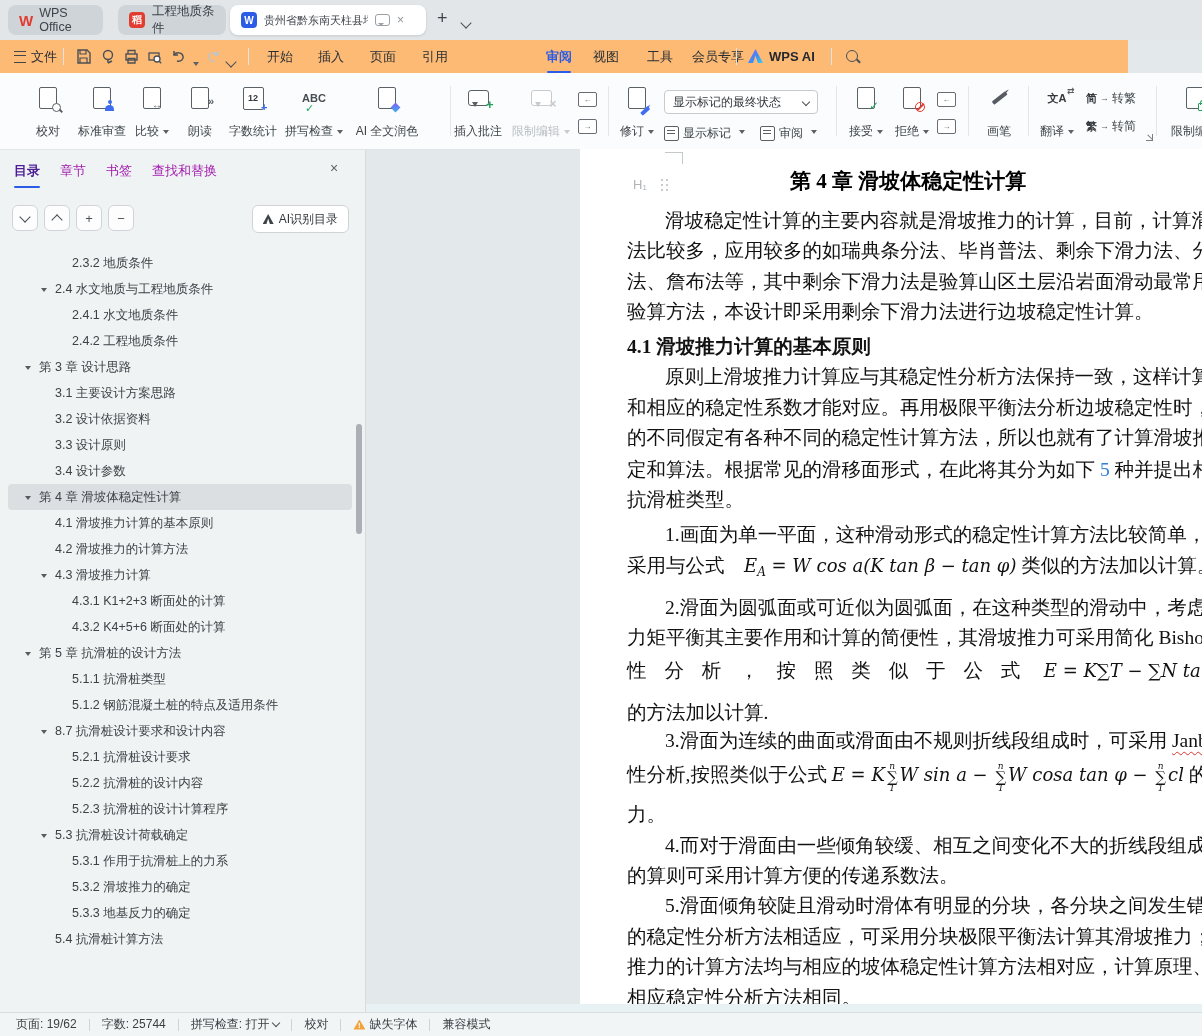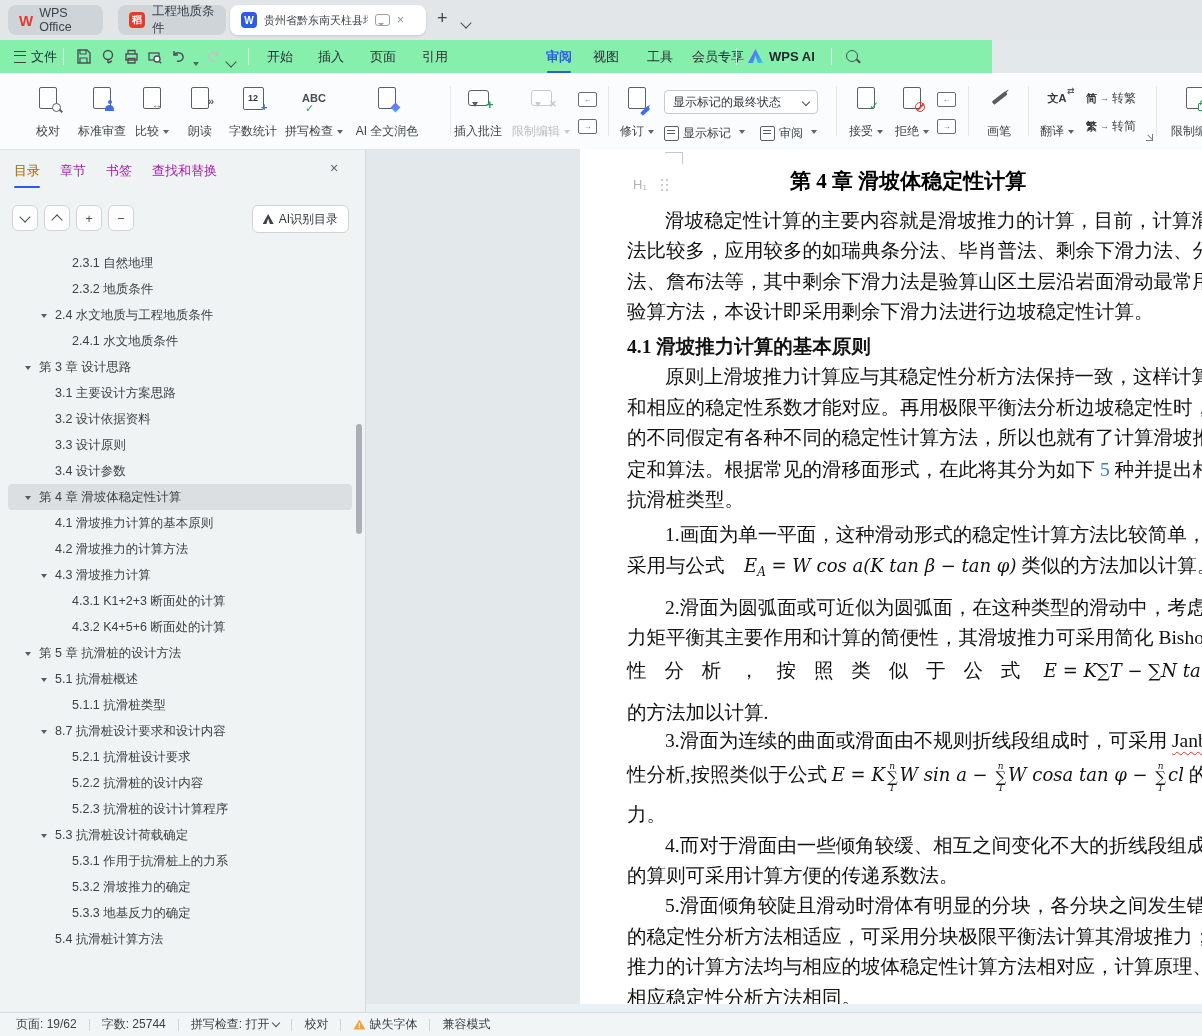--- a/index.html
+++ b/index.html
@@ -17,21 +17,21 @@
   .red{background:#e23b30}.blue{background:#2c5ce6}
   .tab3lbl{width:104px;overflow:hidden;white-space:nowrap;font-size:11px}
   .bubble{width:13px;height:10px;border:1.3px solid #9aa0a6;border-radius:3px;position:relative;flex:0 0 auto}
   .bubble::after{content:"";position:absolute;left:2px;bottom:-4px;border:3px solid transparent;border-top-color:#9aa0a6}
   .xmark{color:#8d939a;font-size:12px;line-height:1}
   .tb-plus{position:absolute;left:437px;top:8px;font-size:18px;color:#3f454b}
   .tb-chev{position:absolute;left:462px;top:13px}
   .chv{display:inline-block;width:7px;height:7px;border-right:1.6px solid #4a5056;border-bottom:1.6px solid #4a5056;transform:rotate(45deg)}
   .chv.up{transform:rotate(-135deg)}
   
-  #menubar{position:absolute;left:0;top:40px;width:992px;height:33px;background:#86efac}
+  #menubar{position:absolute;left:0;top:40px;width:1128px;height:33px;background:#fdba74}
   .mi{position:absolute;top:8px;font-size:13px;color:#2a2f35;cursor:default}
   .mi.active{color:#2c5ce6;font-weight:bold}
   .mi.active::after{content:"";position:absolute;left:1px;right:1px;bottom:-7px;height:2.5px;background:#2c5ce6;border-radius:2px}
   .mi.file{display:flex;gap:5px;align-items:center}
   .hamb{display:inline-block;width:12px;height:10px;border-top:1.6px solid #41464b;border-bottom:1.6px solid #41464b;position:relative}
   .hamb::after{content:"";position:absolute;left:0;top:2.6px;width:12px;height:1.6px;background:#41464b}
   .vsep{position:absolute;top:8px;width:1px;height:17px;background:#dfe3e6}
   .qk{position:absolute;top:8px;width:17px;height:17px}
   .qk svg{display:block}
   .mb-caret{position:absolute;top:14px}
@@ -79,21 +79,21 @@
   .cvt{position:absolute;left:1086px;height:18px;display:flex;align-items:center;gap:3px;font-size:12px;color:#3e444a}
   .cvt b{font-size:11px;color:#33383d}
   .cvt .ar{font-size:9px;color:#596066}
   .gexp{position:absolute;left:1146px;top:61px;width:6px;height:6px;border-right:1.4px solid #787e84;border-bottom:1.4px solid #787e84}
   .gexp::after{content:"";position:absolute;right:0;bottom:0;width:7px;height:1.4px;background:#787e84;transform:rotate(45deg);transform-origin:right bottom}
   .glyphTA{font-size:11px;font-weight:bold;color:#33383d;position:relative}
   .glyphTA i{font-style:normal;font-size:9px;color:#596066;position:absolute;top:-5px;right:-8px}
   
   #sidebar{position:absolute;left:0;top:150px;width:366px;height:862px;background:#f0f3f4;border-right:1px solid #d7dbde;box-sizing:border-box}
   .stab{position:absolute;top:12px;font-size:13px;color:#a21caf}
-  .stab.active{color:#a16207;font-weight:normal}
+  .stab.active{color:#4c1d95;font-weight:bold}
   .stab.active::after{content:"";position:absolute;left:0;right:0;bottom:-8px;height:2.5px;background:#2c5ce6;border-radius:2px}
   #sb-close{position:absolute;left:330px;top:10px;font-size:14px;color:#5c6268}
   .sqbtn{position:absolute;top:55px;width:26px;height:26px;border:1px solid #d0d4d7;border-radius:6px;background:#fdfdfd;display:flex;align-items:center;justify-content:center;color:#4a5056;font-size:13px;box-sizing:border-box}
   #ai-catalog{position:absolute;right:16px;top:55px;height:26px;border:1px solid #d0d4d7;border-radius:6px;background:#fff;display:flex;align-items:center;gap:5px;padding:0 10px;font-size:12px;color:#33383d}
   .ai-mini{width:11px;height:10px;background:#3c4247;clip-path:polygon(50% 0,100% 100%,66% 100%,50% 46%,34% 100%,0 100%)}
   #outline{position:absolute;left:0;top:100px;width:354px}
   .orow{height:26px;display:flex;align-items:center;margin:0 2px 0 8px;border-radius:4px;font-size:12.5px;color:#3c4247;white-space:nowrap;overflow:hidden}
   .orow.sel{background:#dbdfe2}
   .lv1{padding-left:17px}.lv2{padding-left:33px}.lv3{padding-left:50px}
   .arr{width:14px;flex:0 0 14px}
@@ -430,33 +430,33 @@
   <span class="sqbtn" style="left:76px">+</span>
   <span class="sqbtn" style="left:108px">−</span>
   <span id="ai-catalog">
     <span class="ai-mini"></span>
     <span>AI识别目录</span>
   </span>
 
   <div id="outline">
       <div class="orow lv3">
         <span class="arr hid"></span>
-        <span>2.3.1 自然地理</span>
-      </div>
-      <div class="orow lv3">
-        <span class="arr hid"></span>
         <span>2.3.2 地质条件</span>
       </div>
       <div class="orow lv2">
         <span class="arr"></span>
         <span>2.4 水文地质与工程地质条件</span>
       </div>
       <div class="orow lv3">
         <span class="arr hid"></span>
         <span>2.4.1 水文地质条件</span>
+      </div>
+      <div class="orow lv3">
+        <span class="arr hid"></span>
+        <span>2.4.2 工程地质条件</span>
       </div>
       <div class="orow lv1">
         <span class="arr"></span>
         <span>第 3 章 设计思路</span>
       </div>
       <div class="orow lv2">
         <span class="arr hid"></span>
         <span>3.1 主要设计方案思路</span>
       </div>
       <div class="orow lv2">
@@ -492,27 +492,27 @@
         <span>4.3.1 K1+2+3 断面处的计算</span>
       </div>
       <div class="orow lv3">
         <span class="arr hid"></span>
         <span>4.3.2 K4+5+6 断面处的计算</span>
       </div>
       <div class="orow lv1">
         <span class="arr"></span>
         <span>第 5 章 抗滑桩的设计方法</span>
       </div>
-      <div class="orow lv2">
-        <span class="arr"></span>
-        <span>5.1 抗滑桩概述</span>
-      </div>
       <div class="orow lv3">
         <span class="arr hid"></span>
         <span>5.1.1 抗滑桩类型</span>
+      </div>
+      <div class="orow lv3">
+        <span class="arr hid"></span>
+        <span>5.1.2 钢筋混凝土桩的特点及适用条件</span>
       </div>
       <div class="orow lv2">
         <span class="arr"></span>
         <span>8.7 抗滑桩设计要求和设计内容</span>
       </div>
       <div class="orow lv3">
         <span class="arr hid"></span>
         <span>5.2.1 抗滑桩设计要求</span>
       </div>
       <div class="orow lv3">

